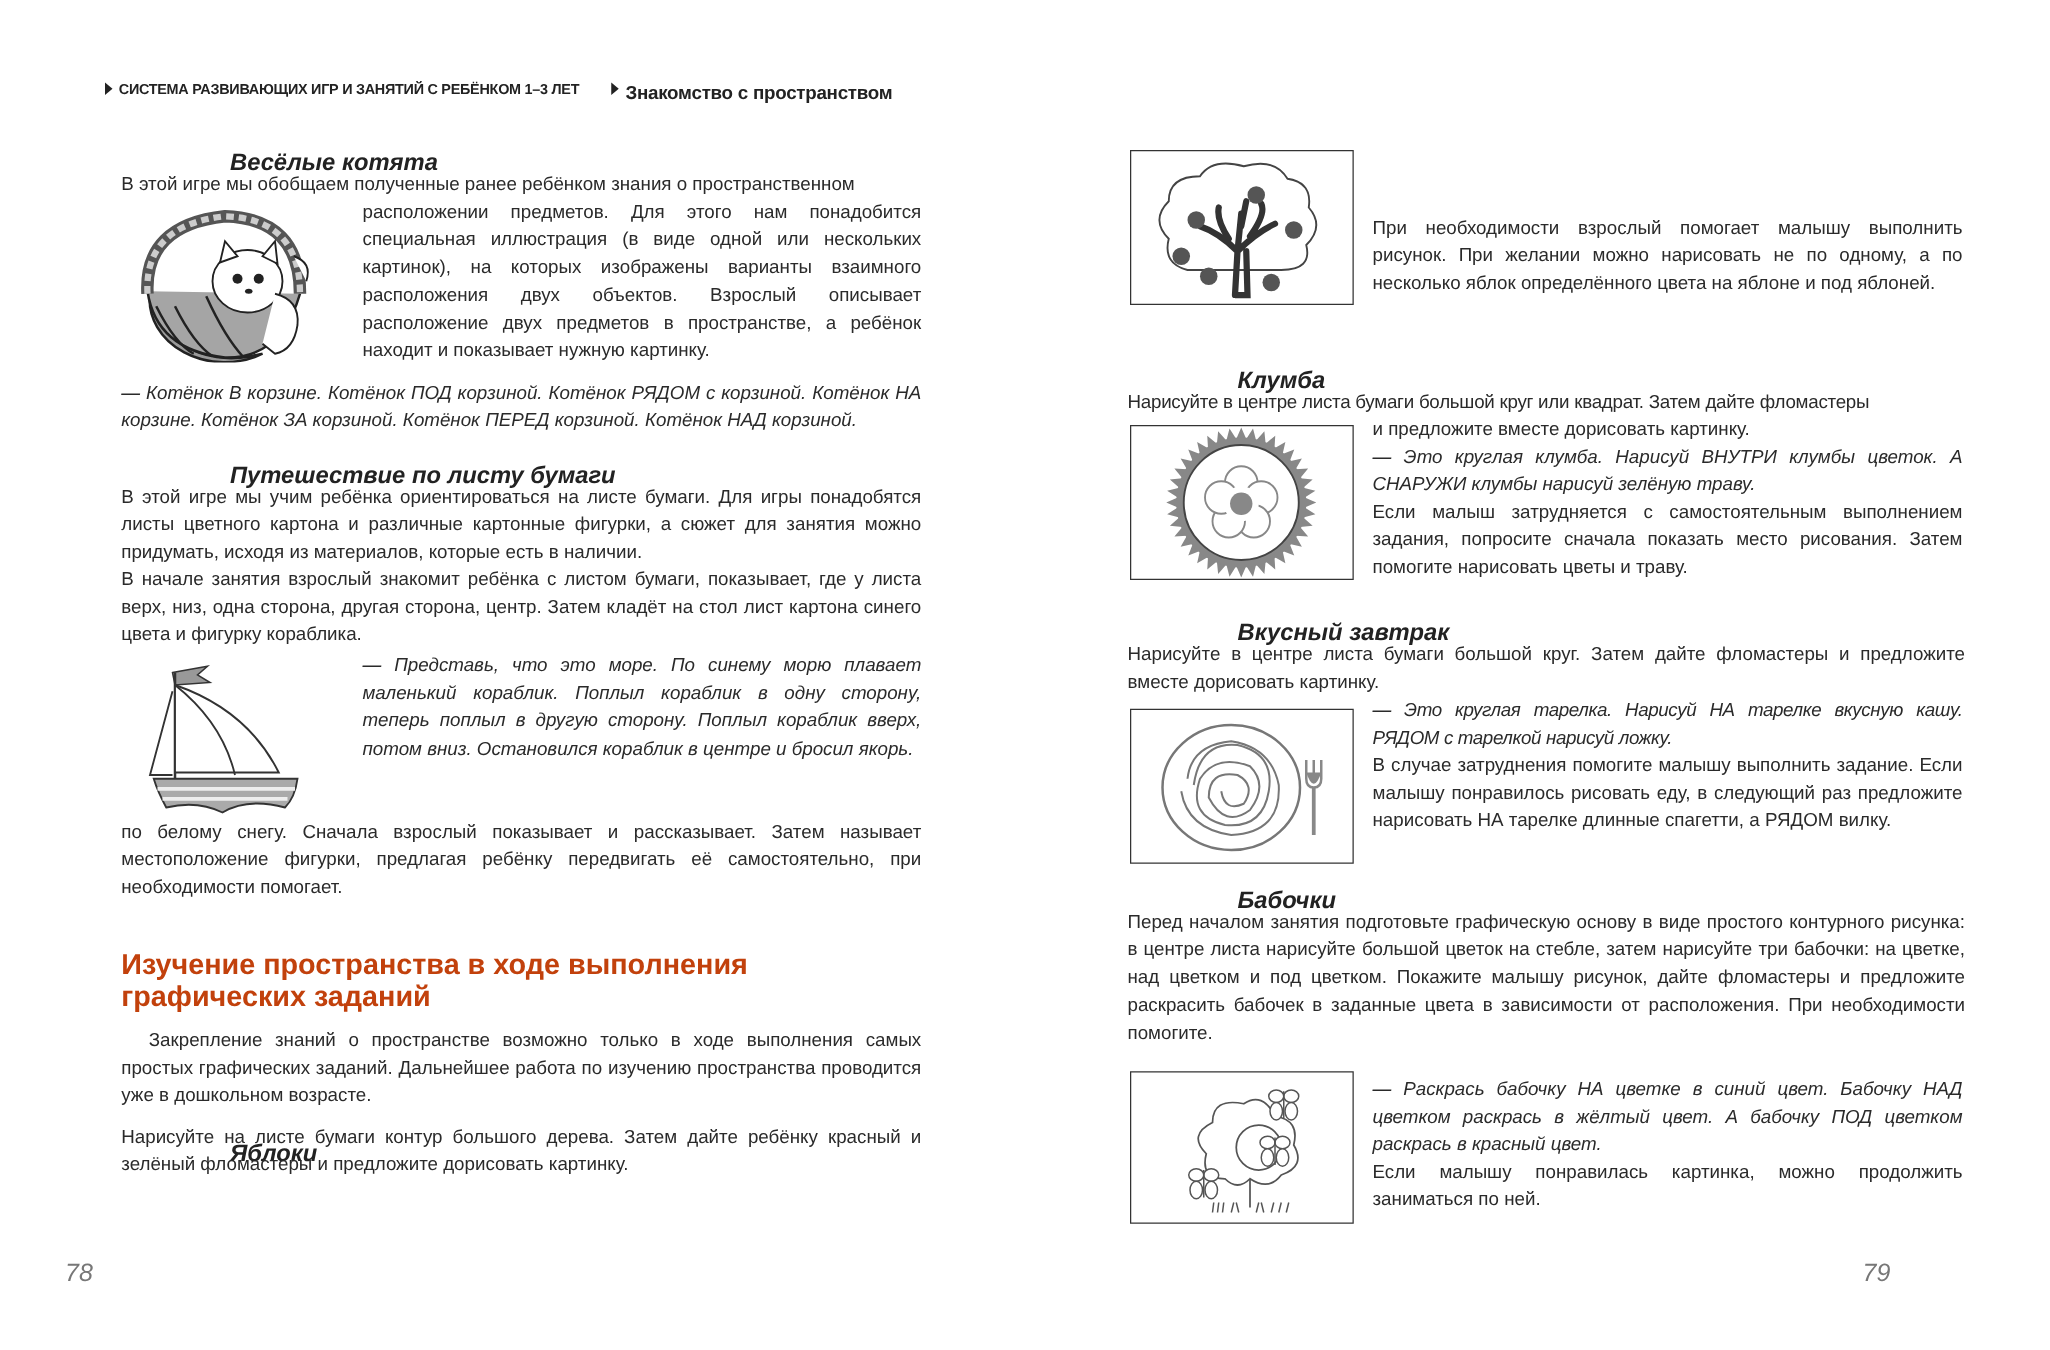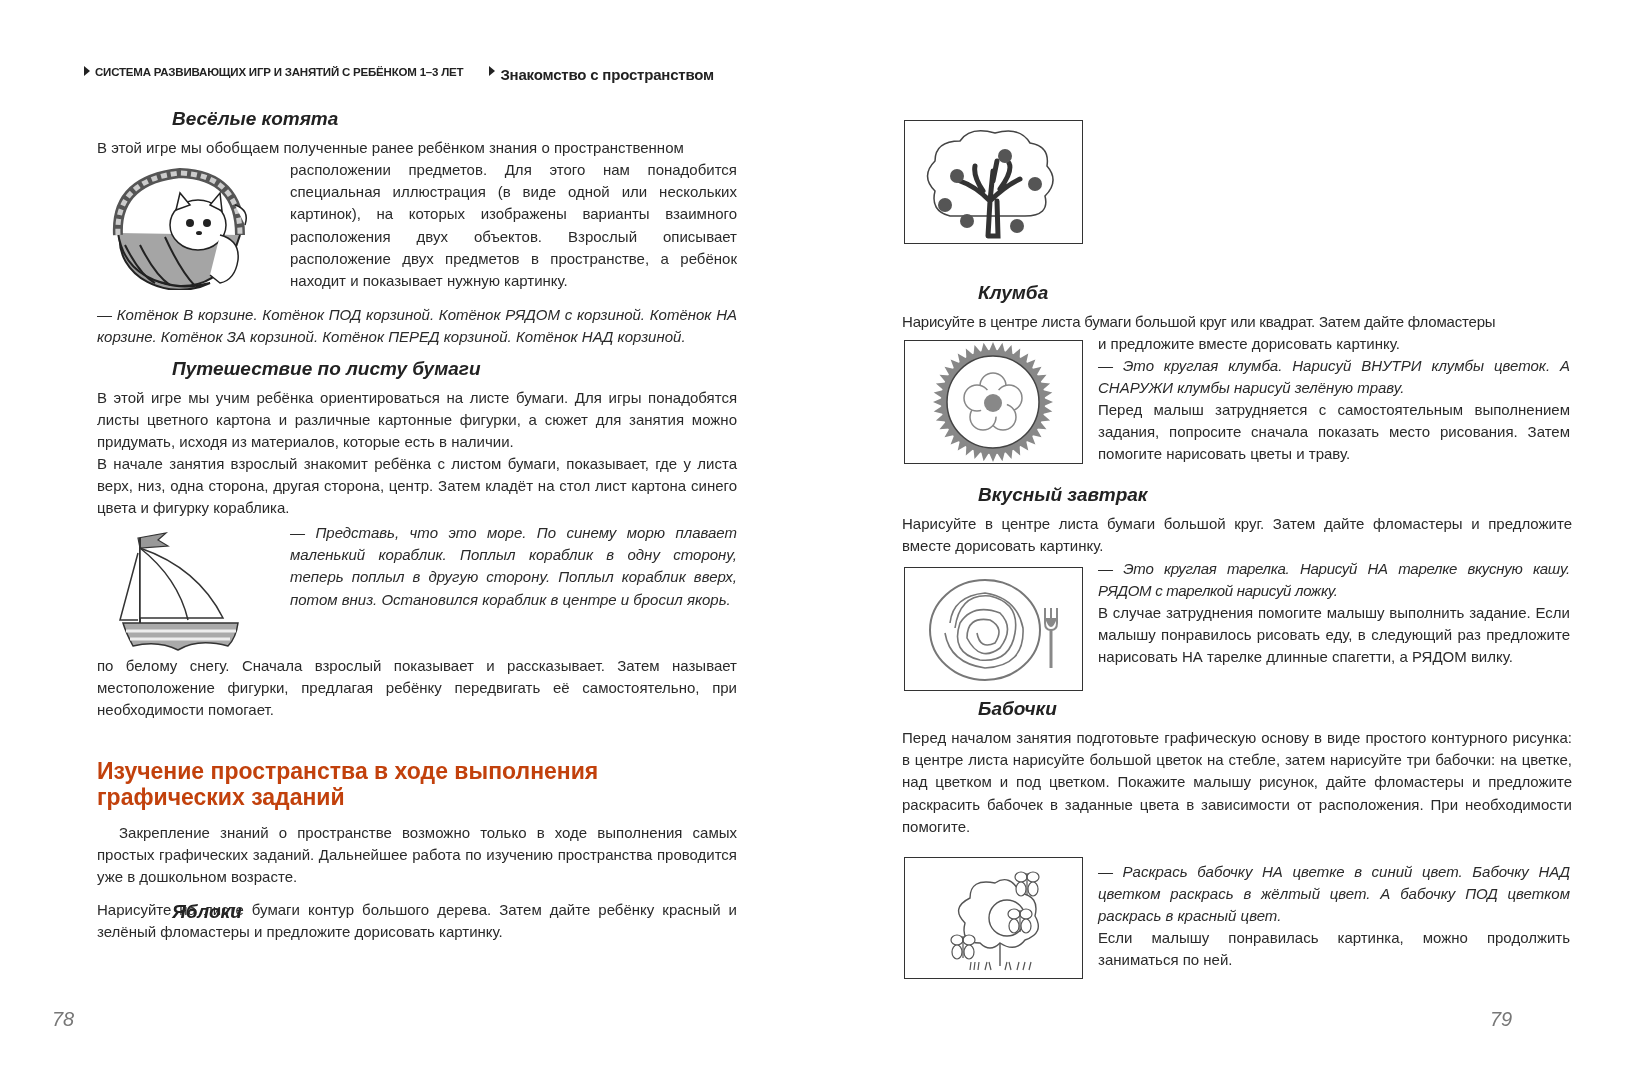--- a/index.html
+++ b/index.html
@@ -4,21 +4,21 @@
 <style>
   html,body{margin:0;padding:0;}
   body{width:1640px;height:1080px;background:#ffffff;position:relative;overflow:hidden;font-family:"Liberation Sans",sans-serif;color:#2a2a2a;}
   .page{position:absolute;top:0;height:1080px;}
   #page-left{left:0;width:820px;}
   #page-right{left:820px;width:820px;}
   .running-head{position:absolute;top:66px;left:84px;font-size:11.5px;font-weight:bold;letter-spacing:-0.2px;color:#222;display:flex;gap:26px;white-space:nowrap;}
   .running-head .rh-item{display:flex;gap:5px;}
   .tri{display:inline-block;width:0;height:0;border-top:5px solid transparent;border-bottom:5px solid transparent;border-left:6px solid #222;}
   .abs{position:absolute;}
-  .h-sub{font-style:italic;font-weight:bold;font-size:19px;color:#222;margin:0;}
+  .h-sub{font-style:italic;font-weight:bold;font-size:19px;color:#222;margin:12px;}
   .h-sec{font-weight:bold;font-size:23px;line-height:26px;color:#c2410c;margin:0;}
   .p{font-size:15px;line-height:22.2px;margin:0;text-align:justify;text-align-last:left;}
   .it{font-style:italic;}
   .indent{text-indent:22px;}
   .frame{position:absolute;border:1.6px solid #333;background:#fff;box-sizing:border-box;}
   .pagenum{position:absolute;top:1008px;font-style:italic;font-size:20px;color:#777;}
 </style>
 </head>
 <body>
 
@@ -93,20 +93,21 @@
       <path d="M45 95 Q25 90 30 70 Q15 55 30 40 Q30 20 55 20 Q65 5 90 12 Q115 5 125 22 Q145 25 142 45 Q155 60 140 75 Q145 95 120 95 Z" fill="#fff" stroke="#444" stroke-width="1.5"></path>
       <path d="M83 115 L85 80 Q70 65 55 60 M85 80 Q100 65 115 58 M85 80 L88 50 M78 70 Q68 55 70 45 M95 68 Q108 50 104 42 M88 60 L92 40 M85 115 L93 115 L92 80" fill="none" stroke="#333" stroke-width="5" stroke-linecap="round"></path>
       <circle cx="52" cy="55" r="7" fill="#555"></circle>
       <circle cx="100" cy="35" r="7" fill="#555"></circle>
       <circle cx="130" cy="63" r="7" fill="#555"></circle>
       <circle cx="40" cy="84" r="7" fill="#555"></circle>
       <circle cx="62" cy="100" r="7" fill="#555"></circle>
       <circle cx="112" cy="105" r="7" fill="#555"></circle>
     </svg>
   </div>
+  <p class="p abs" style="left:278px;top:172px;width:472px;">При необходимости взрослый помогает малышу выполнить рисунок. При желании можно нарисовать не по одному, а по несколько яблок определённого цвета на яблоне и под яблоней.</p>
 
   <h3 class="h-sub abs" style="left:158px;top:282px;">Клумба</h3>
   <p class="p abs" style="left:82px;top:311px;width:670px;white-space:nowrap;letter-spacing:-0.2px;">Нарисуйте в центре листа бумаги большой круг или квадрат. Затем дайте фломастеры</p>
   <div class="frame" style="left:84px;top:340px;width:179px;height:124px;">
     <svg width="176" height="121" viewBox="0 0 176 121">
       <g fill="#888">
         <polygon id="spikes" points="148.0,61.0 138.8,65.0 147.3,70.4 137.6,72.9 145.1,79.5 135.1,80.5 141.5,88.2 131.5,87.6 136.5,96.3 126.8,94.1 130.4,103.4 121.1,99.8 123.3,109.5 114.6,104.5 115.2,114.5 107.5,108.1 106.5,118.1 99.9,110.6 97.4,120.3 92.0,111.8 88.0,121.0 84.0,111.8 78.6,120.3 76.1,110.6 69.5,118.1 68.5,108.1 60.8,114.5 61.4,104.5 52.7,109.5 54.9,99.8 45.6,103.4 49.2,94.1 39.5,96.3 44.5,87.6 34.5,88.2 40.9,80.5 30.9,79.5 38.4,72.9 28.7,70.4 37.2,65.0 28.0,61.0 37.2,57.0 28.7,51.6 38.4,49.1 30.9,42.5 40.9,41.5 34.5,33.8 44.5,34.4 39.5,25.7 49.2,27.9 45.6,18.6 54.9,22.2 52.7,12.5 61.4,17.5 60.8,7.5 68.5,13.9 69.5,3.9 76.1,11.4 78.6,1.7 84.0,10.2 88.0,1.0 92.0,10.2 97.4,1.7 99.9,11.4 106.5,3.9 107.5,13.9 115.2,7.5 114.6,17.5 123.3,12.5 121.1,22.2 130.4,18.6 126.8,27.9 136.5,25.7 131.5,34.4 141.5,33.8 135.1,41.5 145.1,42.5 137.6,49.1 147.3,51.6 138.8,57.0"></polygon>
       </g>
       <circle cx="88" cy="61" r="52" fill="#888"></circle>
       <circle cx="88" cy="61" r="46" fill="#fff" stroke="#444" stroke-width="1.5"></circle>
@@ -116,21 +117,21 @@
         <circle cx="98" cy="76" r="13"></circle>
         <circle cx="78" cy="76" r="13"></circle>
         <circle cx="72" cy="57" r="13"></circle>
       </g>
       <circle cx="88" cy="62" r="14" fill="#fff"></circle>
       <circle cx="88" cy="62" r="9" fill="#888"></circle>
     </svg>
   </div>
   <p class="p abs" style="left:278px;top:333px;width:472px;">и предложите вместе дорисовать картинку.</p>
   <p class="p it abs" style="left:278px;top:355px;width:472px;">— Это круглая клумба. Нарисуй ВНУТРИ клумбы цветок. А СНАРУЖИ клумбы нарисуй зелёную траву.</p>
-  <p class="p abs" style="left:278px;top:399px;width:472px;">Перед малыш затрудняется с самостоятельным выполнением задания, попросите сначала показать место рисования. Затем помогите нарисовать цветы и траву.</p>
+  <p class="p abs" style="left:278px;top:399px;width:472px;">Если малыш затрудняется с самостоятельным выполнением задания, попросите сначала показать место рисования. Затем помогите нарисовать цветы и траву.</p>
 
   <h3 class="h-sub abs" style="left:158px;top:484px;">Вкусный завтрак</h3>
   <p class="p abs" style="left:82px;top:513px;width:670px;">Нарисуйте в центре листа бумаги большой круг. Затем дайте фломастеры и предложите вместе дорисовать картинку.</p>
   <div class="frame" style="left:84px;top:567px;width:179px;height:124px;">
     <svg width="176" height="121" viewBox="0 0 176 121">
       <ellipse cx="80" cy="62" rx="55" ry="50" fill="#fff" stroke="#777" stroke-width="2"></ellipse>
       <g fill="none" stroke="#777" stroke-width="1.6">
         <path d="M50 60 Q55 25 85 28 Q115 35 110 65 Q105 95 75 92 Q45 85 55 55 Q68 35 95 45 Q110 60 95 80 Q75 95 62 70 Q62 48 85 52 Q100 60 90 75 Q75 82 72 65"></path>
         <path d="M40 65 Q45 95 80 100 Q120 98 118 60 Q112 30 80 25 Q48 28 45 55"></path>
       </g>

